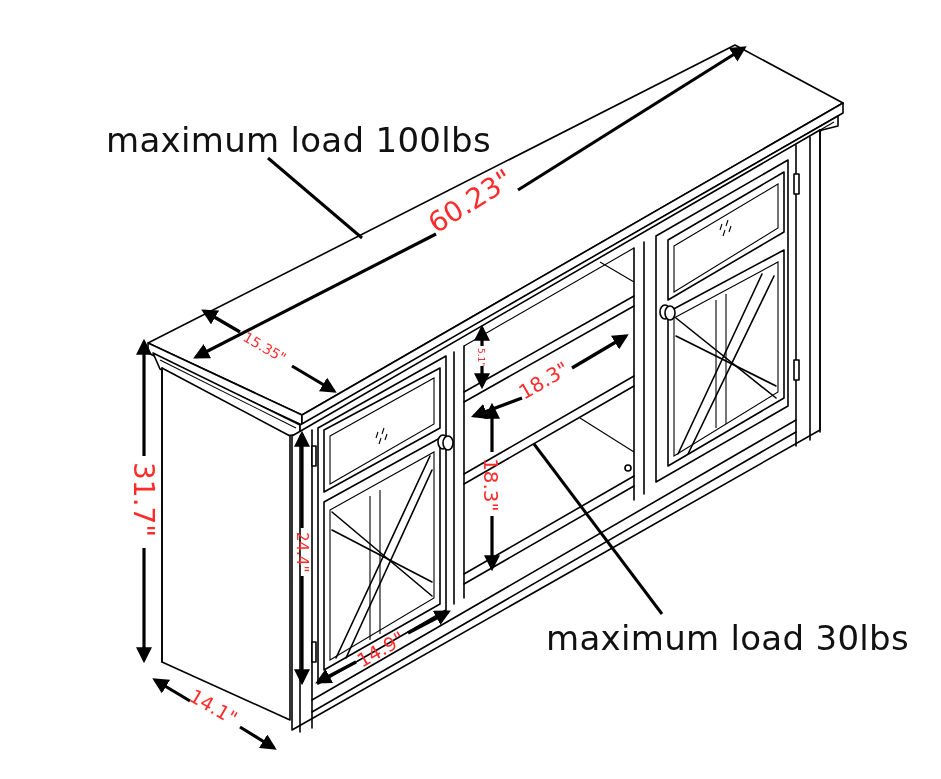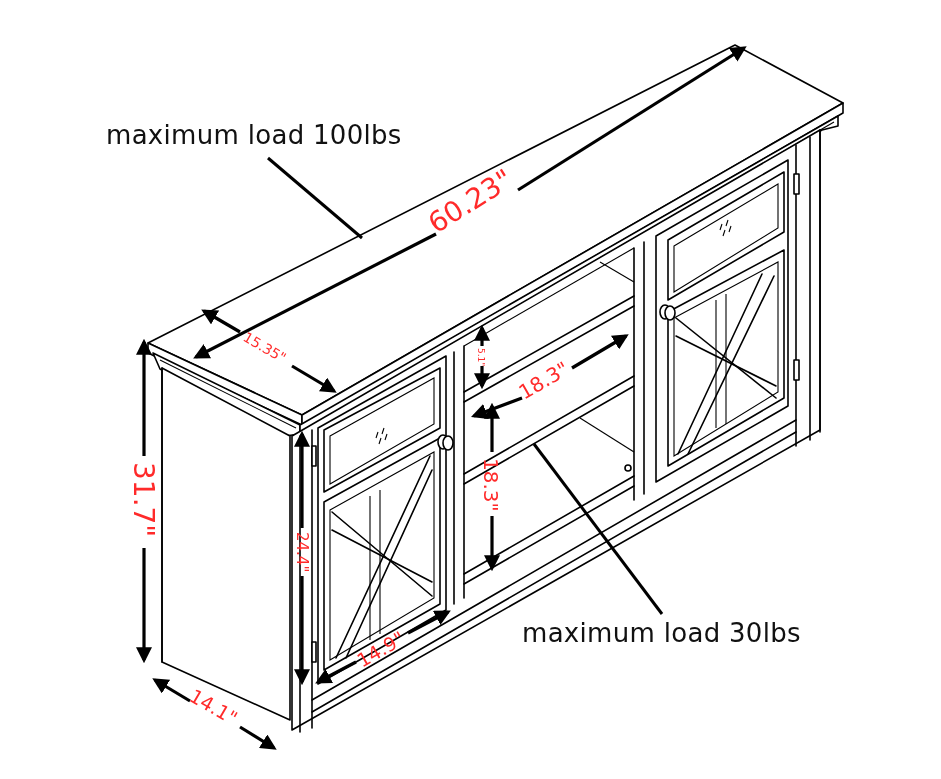--- a/index.html
+++ b/index.html
@@ -5,21 +5,21 @@
     html, body { margin: 0; padding: 0; background: #ffffff; }
     body { width: 941px; height: 779px; overflow: hidden; position: relative; font-family: "DejaVu Sans", "Liberation Sans", sans-serif; }
     #stage { position: absolute; left: 0; top: 0; width: 941px; height: 779px; }
     svg { position: absolute; left: 0; top: 0; }
     .ln { stroke: #000; stroke-width: 1.6; fill: none; stroke-linejoin: round; stroke-linecap: round; }
     .lnf { stroke: #000; stroke-width: 1.6; fill: #fff; stroke-linejoin: round; }
     .thin { stroke: #000; stroke-width: 1.1; fill: none; }
     .thick { stroke: #000; stroke-width: 3.2; fill: none; stroke-linecap: butt; }
     .leader { stroke: #000; stroke-width: 3; fill: none; }
     .dimtxt { fill: #ff2a2a; font-family: "DejaVu Sans", sans-serif; }
-    .label { position: absolute; color: #111; font-family: "DejaVu Sans", sans-serif; font-size: 26px; white-space: nowrap; letter-spacing: 0.3px; }
+    .label { position: absolute; color: #111; font-family: "DejaVu Sans", sans-serif; font-size: 34px; white-space: nowrap; letter-spacing: 0.3px; }
   </style>
 </head>
 <body>
 
 <div id="stage">
 
   <svg width="941" height="779" viewBox="0 0 941 779">
     <defs>
       <marker id="ah" viewBox="0 0 10 10" refX="8" refY="5" markerWidth="5" markerHeight="5" orient="auto-start-reverse">
         <path d="M0,0 L10,5 L0,10 z" fill="#000"></path>
@@ -178,15 +178,15 @@
     <text class="dimtxt" font-size="28" transform="translate(134,462) rotate(90)">31.7"</text>
     <text class="dimtxt" font-size="15" transform="translate(297,532) rotate(90)">24.4"</text>
     <text class="dimtxt" font-size="19" transform="translate(362,668) rotate(-30)">14.9"</text>
     <text class="dimtxt" font-size="19" transform="translate(188,700) rotate(30)">14.1"</text>
     <text class="dimtxt" font-size="20" transform="translate(524,400) rotate(-30)">18.3"</text>
     <text class="dimtxt" font-size="20" transform="translate(484,458) rotate(90)">18.3"</text>
     <text class="dimtxt" font-size="9" transform="translate(478,348) rotate(90)">5.1"</text>
   </svg>
 
   <div class="label" style="left:106px; top:120px;">maximum load 100lbs</div>
-  <div class="label" style="left:522px; top:618px;">maximum load 30lbs</div>
+  <div class="label" style="left:546px; top:618px;">maximum load 30lbs</div>
 
 </div>
 
 </body></html>

